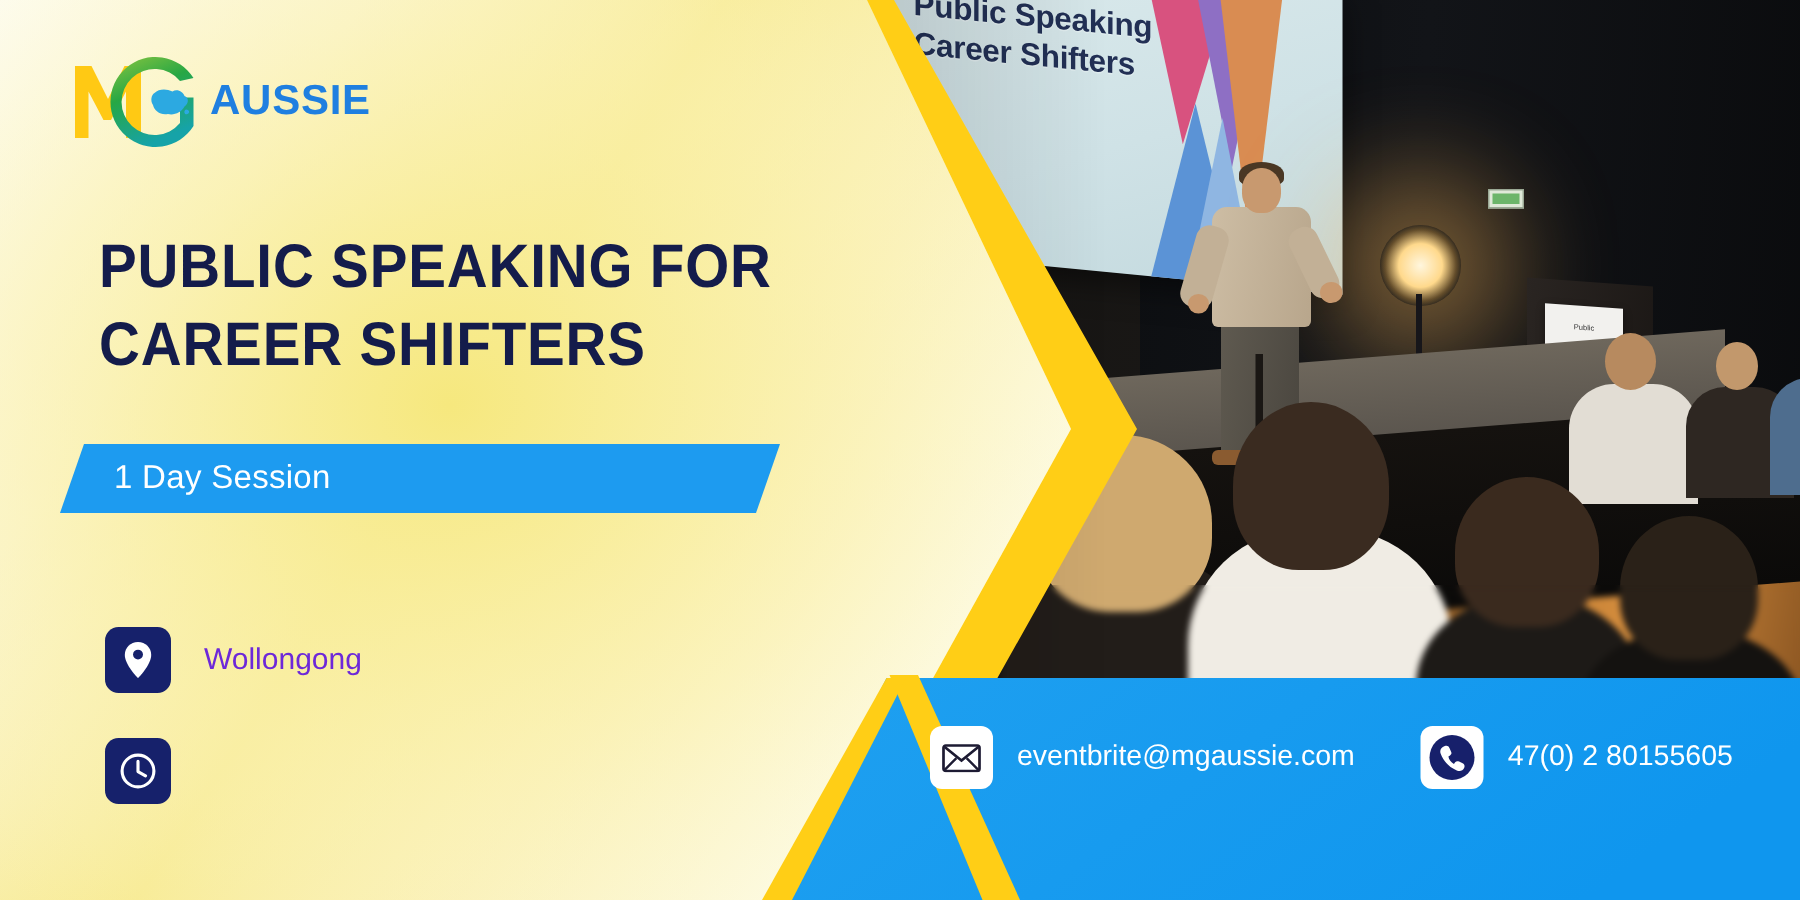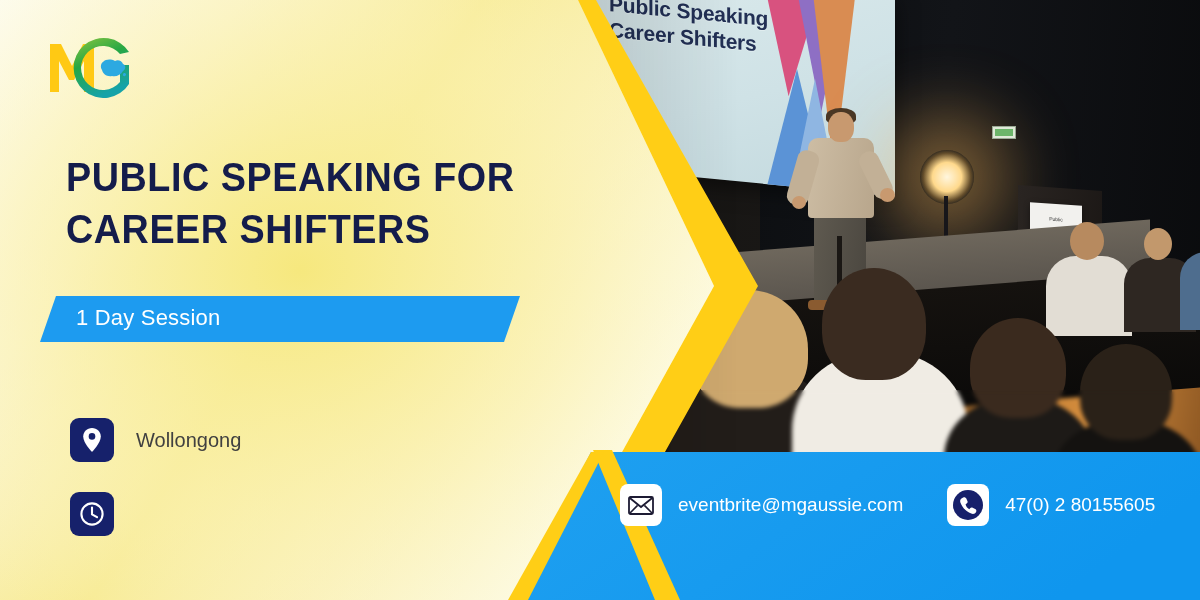--- a/index.html
+++ b/index.html
@@ -134,21 +134,21 @@
 
   .badge-wrap { position:absolute; left:40px; top:296px; width:480px; height:46px; }
   .badge-wrap svg { position:absolute; inset:0; }
   .badge-label { position:absolute; left:36px; top:9px; color:#fff;
     font-size:22px; font-weight:400; letter-spacing:.2px; }
 
   .meta { position:absolute; left:70px; top:418px; }
   .meta-row { display:flex; align-items:center; margin-bottom:30px; }
   .meta-icon { width:44px; height:44px; border-radius:9px; background:#16216b;
     display:flex; align-items:center; justify-content:center; flex:0 0 auto; }
-  .meta-text { color:#404040; font-size:19px; font-weight:500; }
+  .meta-text { color:#6d28d9; font-size:19px; font-weight:500; }
   .meta-row.loc .meta-text { margin-left:22px; font-size:20px; }
   .meta-row.time .meta-text { margin-left:28px; font-weight:700; font-size:19px; }
 
   
   .contact { position:absolute; left:620px; top:484px; display:flex; align-items:center; }
   .contact-item { display:flex; align-items:center;justify-content:space-between; }
   .ci-box { width:42px; height:42px; background:#fff; border-radius:8px;
     display:flex; align-items:center; justify-content:center; flex:0 0 auto; }
   .ci-text { color:#fff; font-size:19px; margin-left:16px; white-space:nowrap; }
   .contact-gap { width:44px; }
@@ -279,20 +279,21 @@
           <path d="M4 56 L4 8 L15 8 L26 30 L37 8 L48 8 L48 56 L38 56 L38 25 L28 44 L23 44 L13 25 L13 56 Z" fill="#FFC914"></path>
 
           <path d="M74 18 A22 22 0 1 0 74 46 L74 36 L62 36 L62 29 L83 29 L83 48
                    A30 30 0 1 1 83 16 Z" fill="url(#gGrad)"></path>
 
           <path d="M57 26 C60 23 65 23 69 25 C72 23 76 25 77 28 C80 29 80 33 77 35
                    C75 39 70 41 66 40 C61 41 57 38 56 34 C54 31 55 27 57 26 Z
                    M78 37 C80 37 81 39 79 40 C77 41 76 38 78 37 Z" fill="#2CA9E1"></path>
         </svg>
       </div>
+      <div class="logo-word">AUSSIE</div>
     </div>
 
     <div class="title">
       <div>PUBLIC SPEAKING FOR</div>
       <div>CAREER SHIFTERS</div>
     </div>
 
     <div class="badge-wrap">
       <svg viewBox="0 0 480 46" xmlns="http://www.w3.org/2000/svg">
         <polygon points="16,0 480,0 464,46 0,46" fill="#1D9BF0"></polygon>

